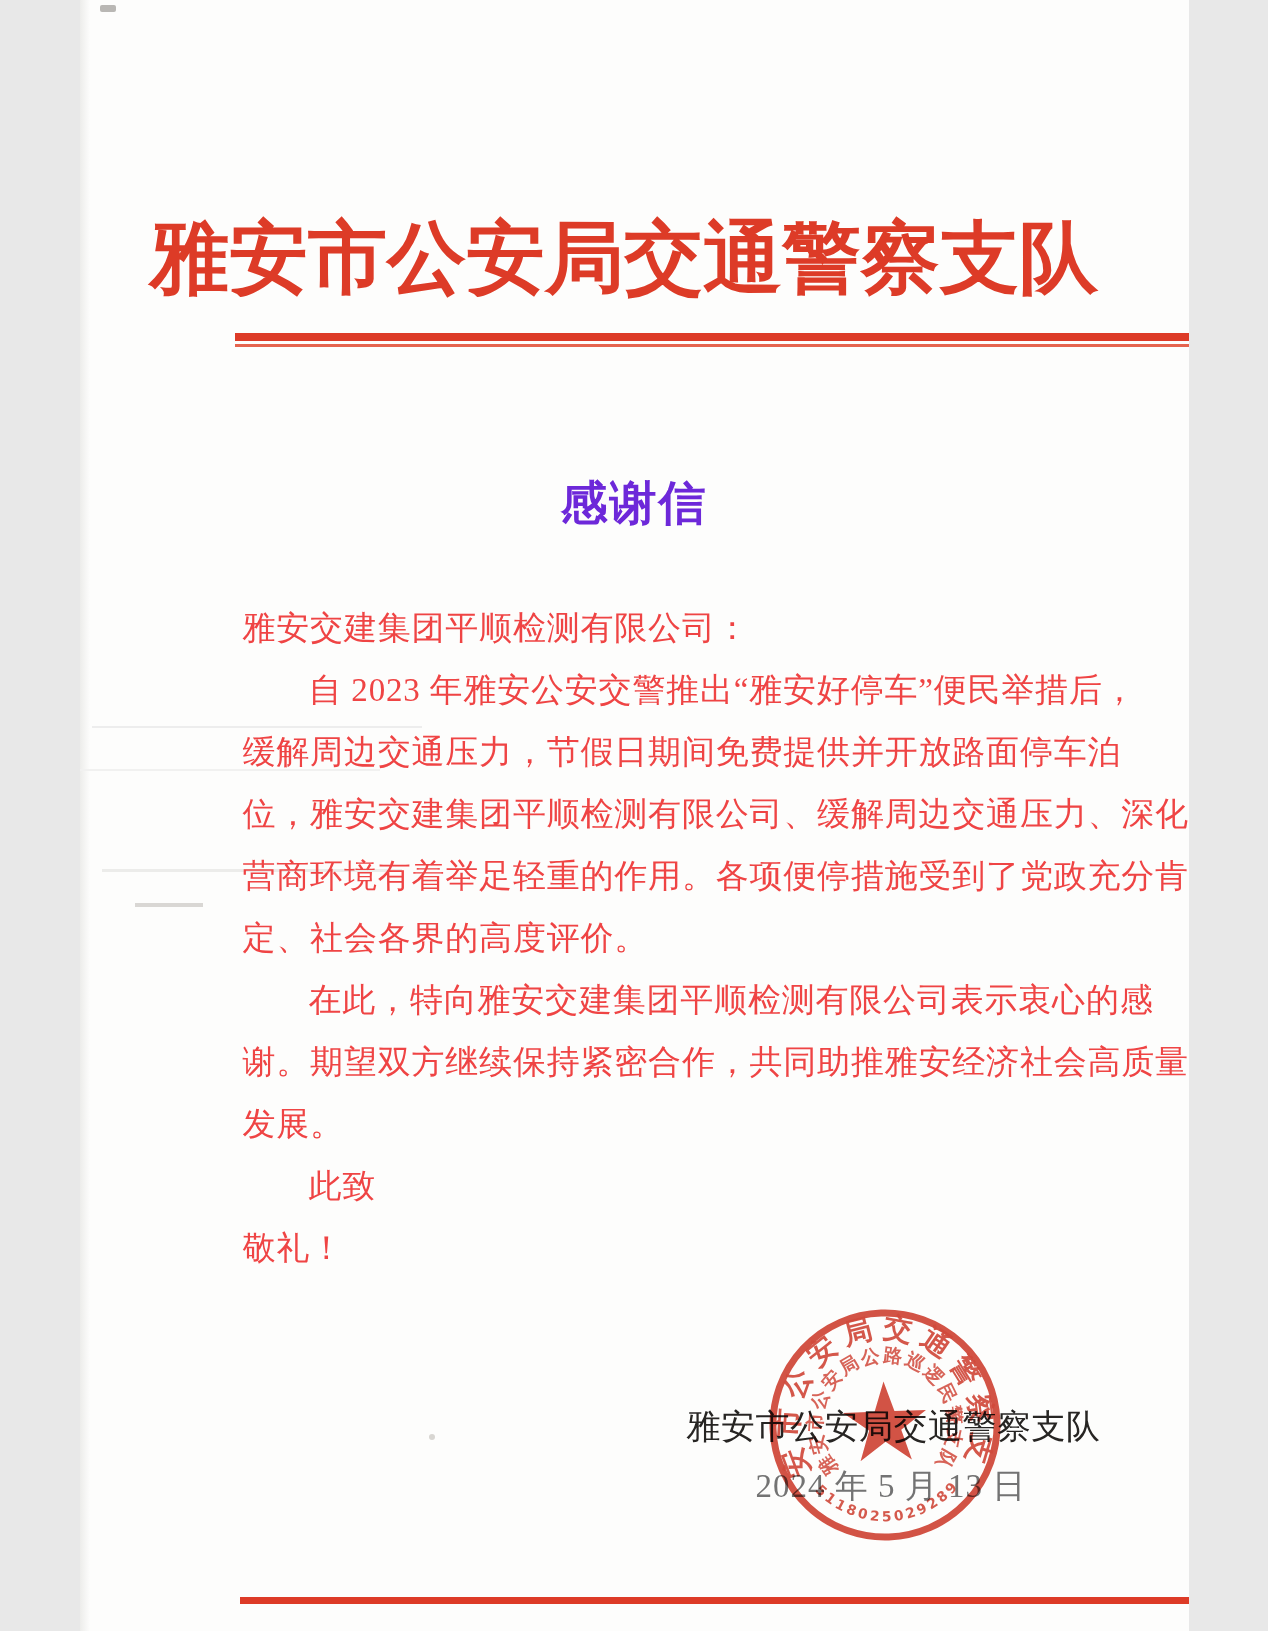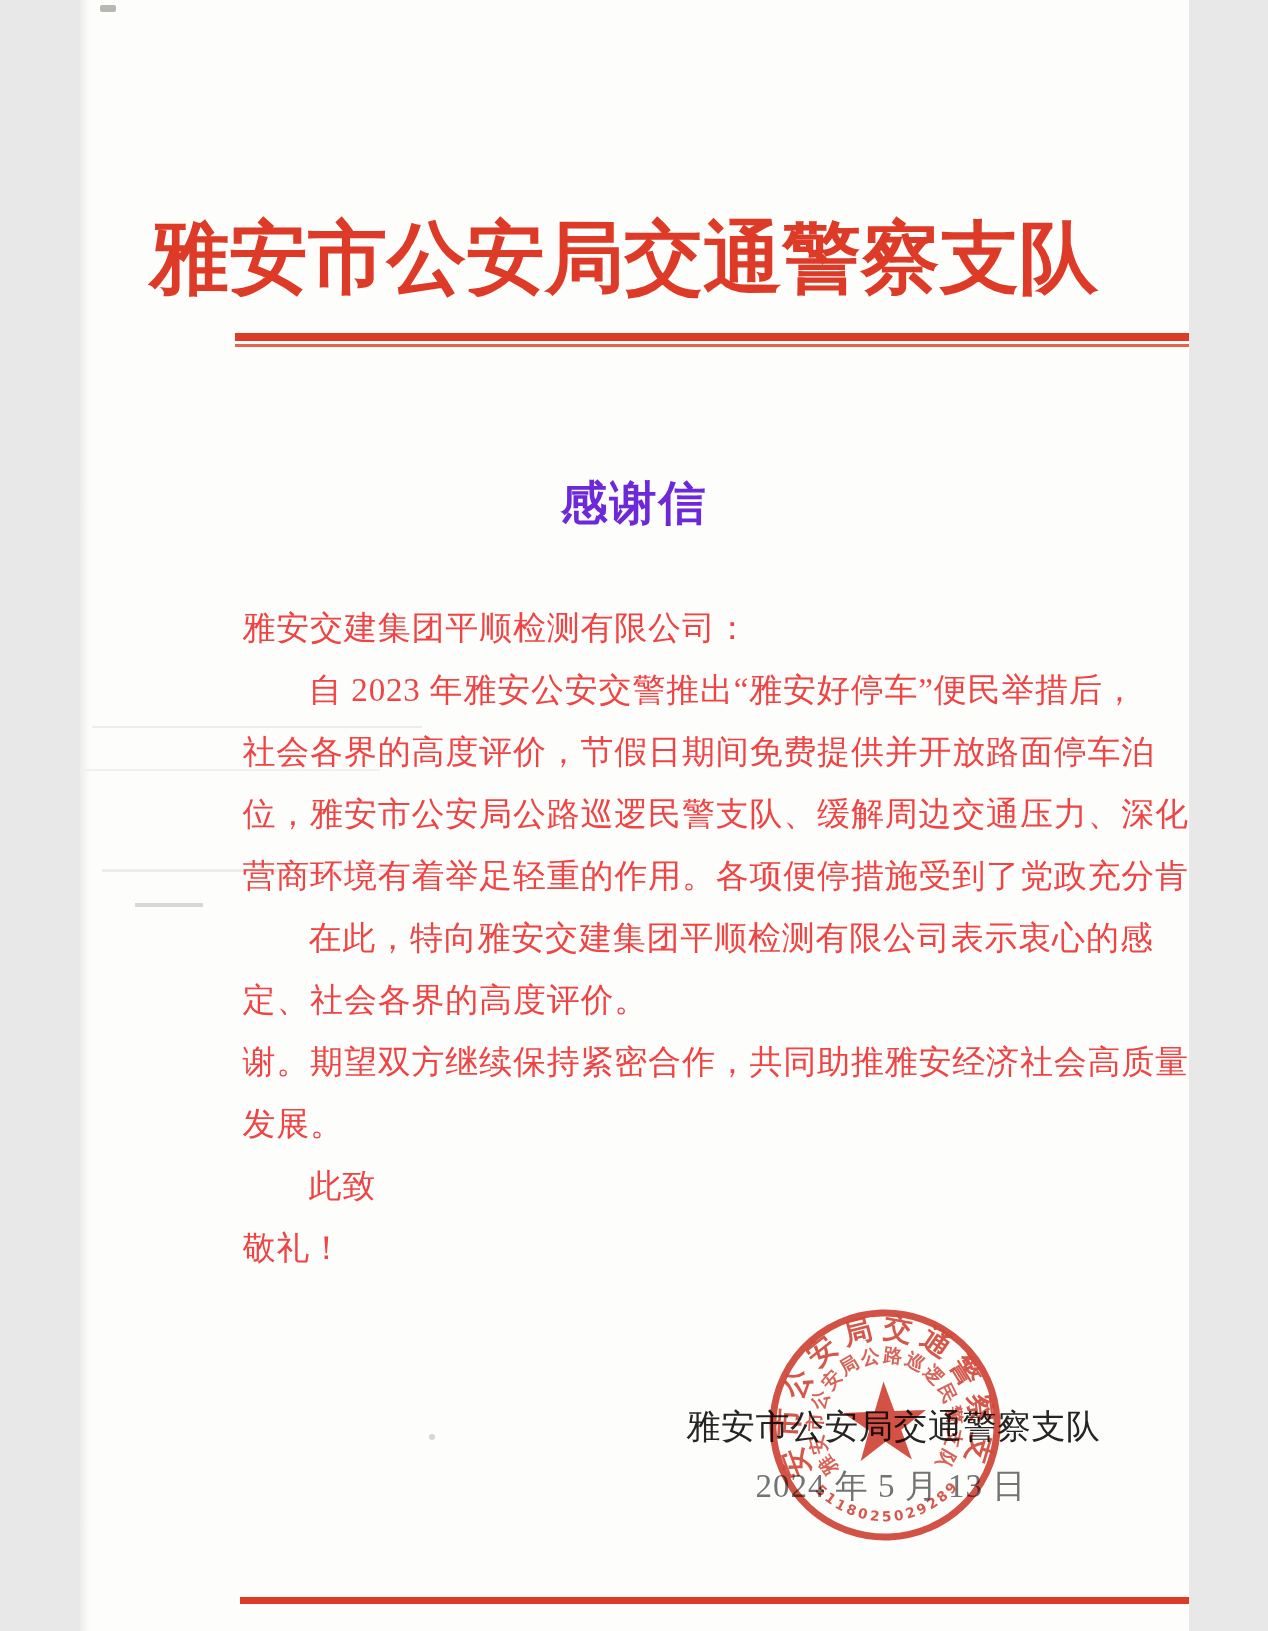--- a/index.html
+++ b/index.html
@@ -120,25 +120,25 @@
 
   <div class="letterhead">雅安市公安局交通警察支队</div>
   <div class="rule-thick"></div>
   <div class="rule-thin"></div>
 
   <div class="doc-title">感谢信</div>
 
   <div class="body-block">
     <div class="body-line">雅安交建集团平顺检测有限公司：</div>
     <div class="body-line indent">自 2023 年雅安公安交警推出“雅安好停车”便民举措后，</div>
-    <div class="body-line">社会各界的高度评价，节假日期间免费提供并开放路面停车泊</div>
-    <div class="body-line">位，雅安市公安局公路巡逻民警支队、缓解周边交通压力、深化</div>
+    <div class="body-line">缓解周边交通压力，节假日期间免费提供并开放路面停车泊</div>
+    <div class="body-line">位，雅安交建集团平顺检测有限公司、缓解周边交通压力、深化</div>
     <div class="body-line">营商环境有着举足轻重的作用。各项便停措施受到了党政充分肯</div>
+    <div class="body-line">定、社会各界的高度评价。</div>
     <div class="body-line indent">在此，特向雅安交建集团平顺检测有限公司表示衷心的感</div>
-    <div class="body-line">定、社会各界的高度评价。</div>
     <div class="body-line">谢。期望双方继续保持紧密合作，共同助推雅安经济社会高质量</div>
     <div class="body-line">发展。</div>
     <div class="body-line indent">此致</div>
     <div class="body-line">敬礼！</div>
   </div>
 
   <div class="signature">雅安市公安局交通警察支队</div>
   <div class="date">2024 年 5 月 13 日</div>
 
   <svg class="seal" viewBox="0 0 240 254" xmlns="http://www.w3.org/2000/svg">

